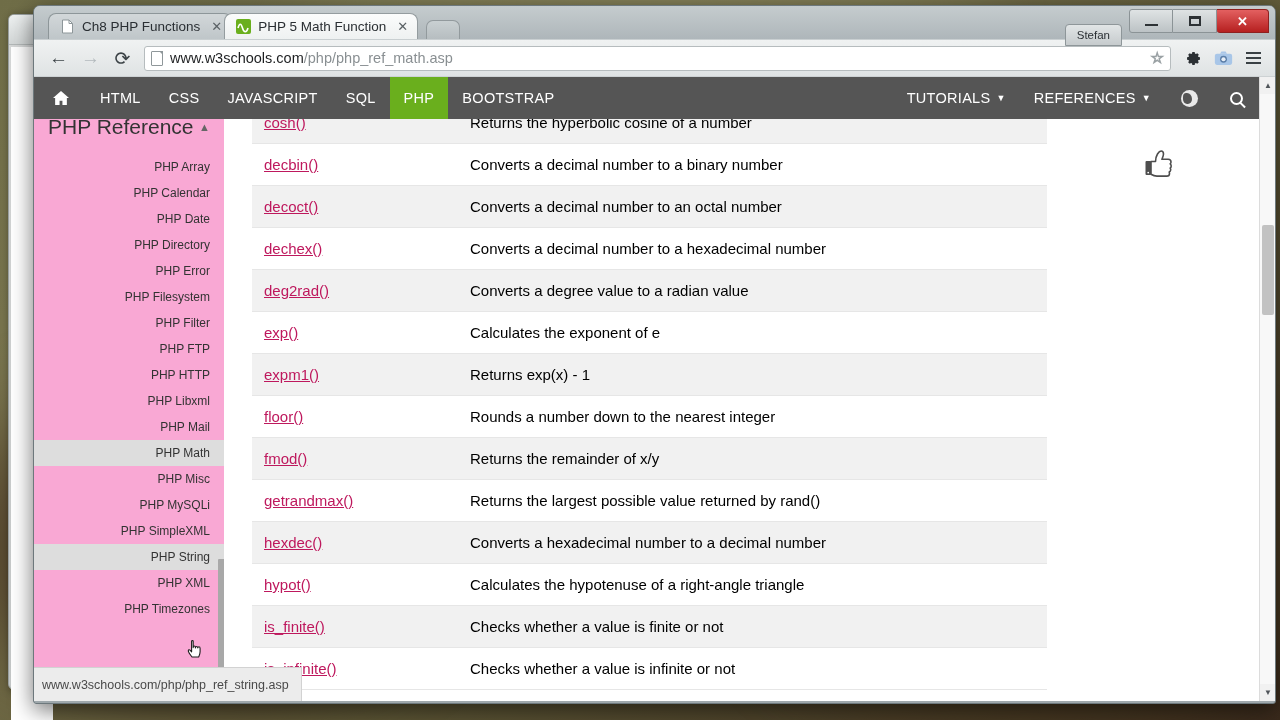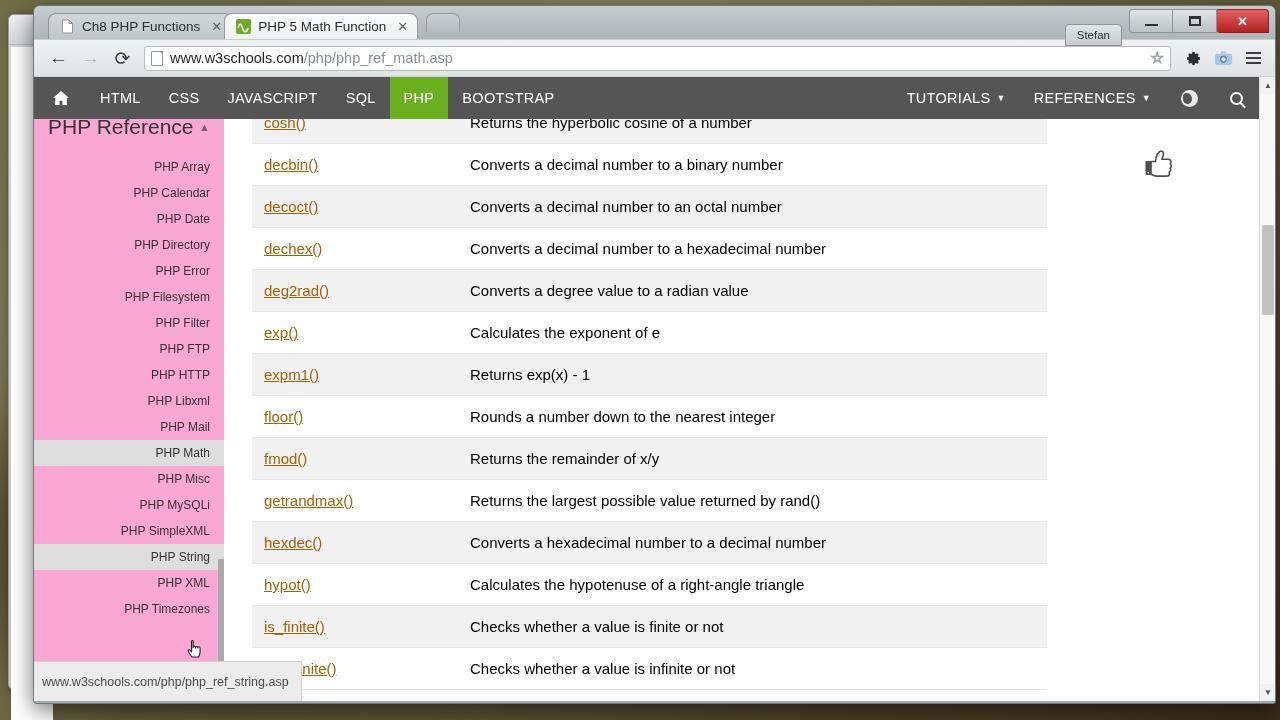--- a/index.html
+++ b/index.html
@@ -39,21 +39,21 @@
     border: 1px solid #6d787c; border-radius: 7px 7px 3px 3px;
     box-shadow: 0 6px 22px rgba(0,0,0,.55);
     overflow: hidden;
   }
 
   
   .tabstrip {
     position: relative; height: 33px;
     background: linear-gradient(180deg,#c5ccce 0%,#aeb6ba 100%);
   }
-  .tabs { position: absolute; left: 14px; top: 7px; display: flex; }
+  .tabs { position: absolute; left: 14px; top: 7px; display: flex; align-items: flex-end; }
   .tab {
     position: relative; display: flex; align-items: center; gap: 7px;
     height: 26px; padding: 0 9px 0 11px; margin-right: -8px;
     font-size: 13.5px; color: #30353a; cursor: default;
     border-radius: 8px 8px 0 0;
     border: 1px solid #8d9699; border-bottom: none;
     background: linear-gradient(180deg,#d2d7d9,#bfc6c9);
     max-width: 210px;
   }
   .tab.active {
@@ -199,21 +199,21 @@
   table.fn { width: 795px; border-collapse: collapse; table-layout: fixed; margin-top: -18px; }
   table.fn td {
     font-size: 15px; color: #000; padding: 12px 0 12px 12px;
     border-top: 1px solid #e6e6e6; border-bottom: 1px solid #e6e6e6;
     vertical-align: middle; height: 39px;
   }
   table.fn tr:nth-child(odd) td { background: #f1f1f1; }
   table.fn tr:nth-child(even) td { background: #ffffff; }
   table.fn td.fname { width: 208px; }
   table.fn td.fname a {
-    color: #a16207; text-decoration: underline; font-size: 15px;
+    color: #be185d; text-decoration: underline; font-size: 15px;
   }
   table.fn td.fdesc { padding-left: 10px; }
 
   .rail { width: 200px; flex: 0 0 200px; background: #fff; padding-top: 28px; text-align: center; }
   .thumb-icon { font-size: 31px; color: #4e4e4e; line-height: 1; }
 
   
   .scrollbar {
     width: 16px; flex: 0 0 16px; background: #f8f8f8;
     border-left: 1px solid #dcdcdc; position: relative;
@@ -225,21 +225,21 @@
   }
   .sb-arrow.up { top: 0; }
   .sb-arrow.down { bottom: 0; }
   .sb-thumb {
     position: absolute; left: 2px; top: 148px; width: 12px; height: 90px;
     background: #c2c2c2; border-radius: 2px;
   }
 
   
   .statusbar {
-    position: absolute; left: 0; bottom: 0; height: 40px; max-width: 410px;
+    position: absolute; left: 0; bottom: 0; height: 34px; max-width: 410px;
     padding: 0 12px 0 8px; display: flex; align-items: center;
     background: #ececec; border-top: 1px solid #d2d2d2; border-right: 1px solid #d2d2d2;
     font-size: 12.5px; color: #4a4a4a; z-index: 9;
   }
 
   
   .cursor {
     position: absolute; left: 152px; top: 558px; width: 22px; height: 24px; z-index: 30;
     pointer-events: none;
   }

